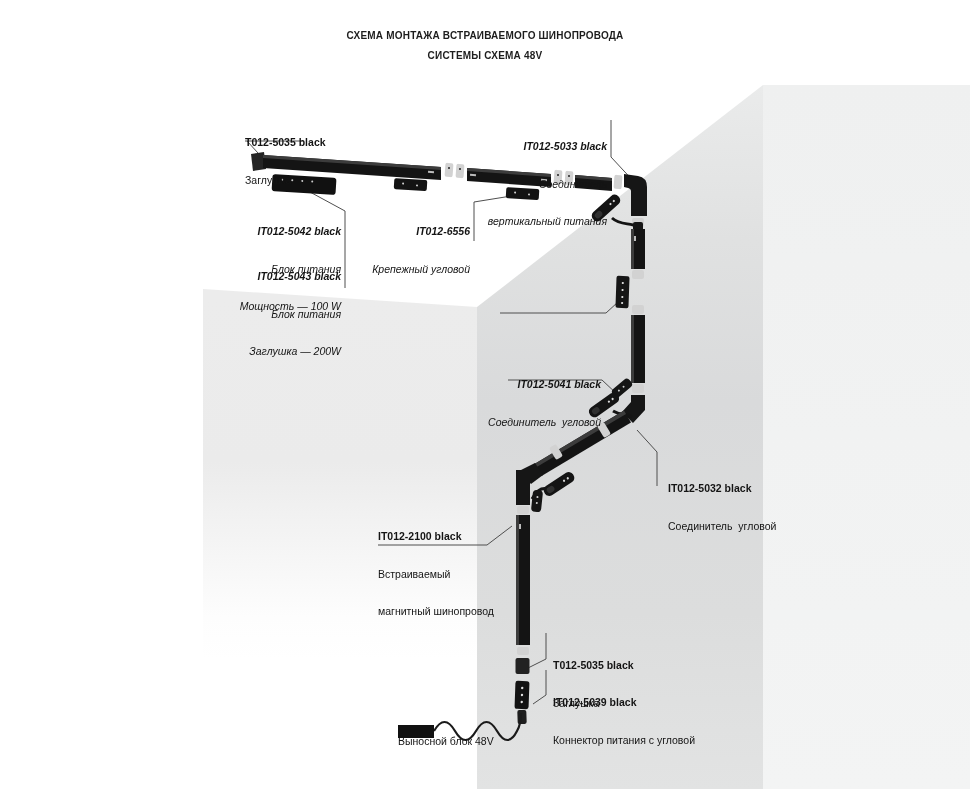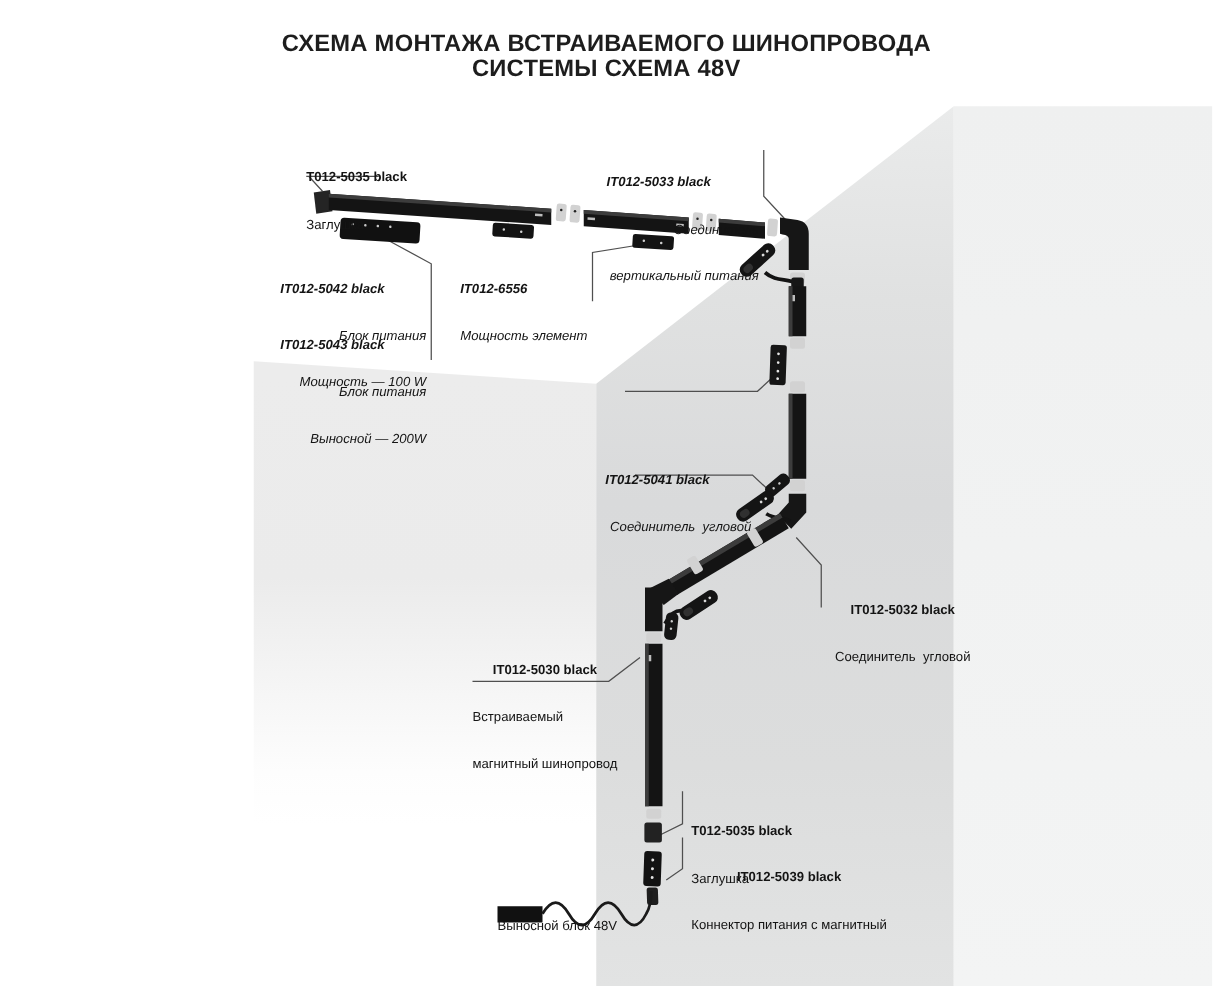--- a/index.html
+++ b/index.html
@@ -1,22 +1,22 @@
 <!DOCTYPE html>
 <html><head>
 <meta charset="utf-8">
 <style>
   html,body{margin:0;padding:0;background:#fff;}
   #stage{position:relative;width:970px;height:789px;background:#ffffff;overflow:hidden;
          font-family:"Liberation Sans", sans-serif;}
   #art{position:absolute;left:0;top:0;}
   .title{position:absolute;left:0;top:26px;width:970px;text-align:center;
-         font-size:19px;line-height:20px;font-weight:700;color:#1d1d1d;letter-spacing:.2px;}
+         font-size:10px;line-height:20px;font-weight:700;color:#1d1d1d;letter-spacing:.2px;}
   .lbl{position:absolute;font-size:10.5px;line-height:12.5px;color:#141414;white-space:pre;}
-  .lbl .code{font-weight:700;text-align:center;}
+  .lbl .code{font-weight:700;}
   .r{text-align:right;font-style:italic;}
 </style>
 </head>
 <body>
 
 <div id="stage">
 
   <svg id="art" width="970" height="789" viewBox="0 0 970 789">
     <defs>
       <linearGradient id="gL" gradientUnits="userSpaceOnUse" x1="0" y1="300" x2="0" y2="660">
@@ -213,52 +213,52 @@
 
   <div class="lbl r" style="left:191px;top:200px;width:150px;">
     <div class="code">IT012-5042 black</div>
     <div>Блок питания</div>
     <div>Мощность — 100 W</div>
   </div>
 
   <div class="lbl r" style="left:191px;top:245px;width:150px;">
     <div class="code">IT012-5043 black</div>
     <div>Блок питания</div>
-    <div>Выносной — 200W</div>
+    <div>Заглушка — 200W</div>
   </div>
 
   <div class="lbl r" style="left:320px;top:200px;width:150px;">
     <div class="code">IT012-6556</div>
-    <div>Мощность элемент</div>
+    <div>Крепежный угловой</div>
   </div>
 
 
   <div class="lbl r" style="left:451px;top:353px;width:150px;">
     <div class="code">IT012-5041 black</div>
     <div>Соединитель  угловой</div>
   </div>
 
   <div class="lbl" style="left:668px;top:457px;">
     <div class="code">IT012-5032 black</div>
     <div>Соединитель  угловой</div>
   </div>
 
   <div class="lbl" style="left:378px;top:505px;">
-    <div class="code">IT012-5030 black</div>
+    <div class="code">IT012-2100 black</div>
     <div>Встраиваемый</div>
     <div>магнитный шинопровод</div>
   </div>
 
   <div class="lbl" style="left:553px;top:634px;">
     <div class="code">T012-5035 black</div>
     <div>Заглушка</div>
   </div>
 
   <div class="lbl" style="left:553px;top:671px;">
     <div class="code">IT012-5039 black</div>
-    <div>Коннектор питания с магнитный</div>
+    <div>Коннектор питания с угловой</div>
   </div>
 
   <div class="lbl" style="left:398px;top:710px;">
     <div>Выносной блок 48V</div>
   </div>
 
 </div>
 
 </body></html>

